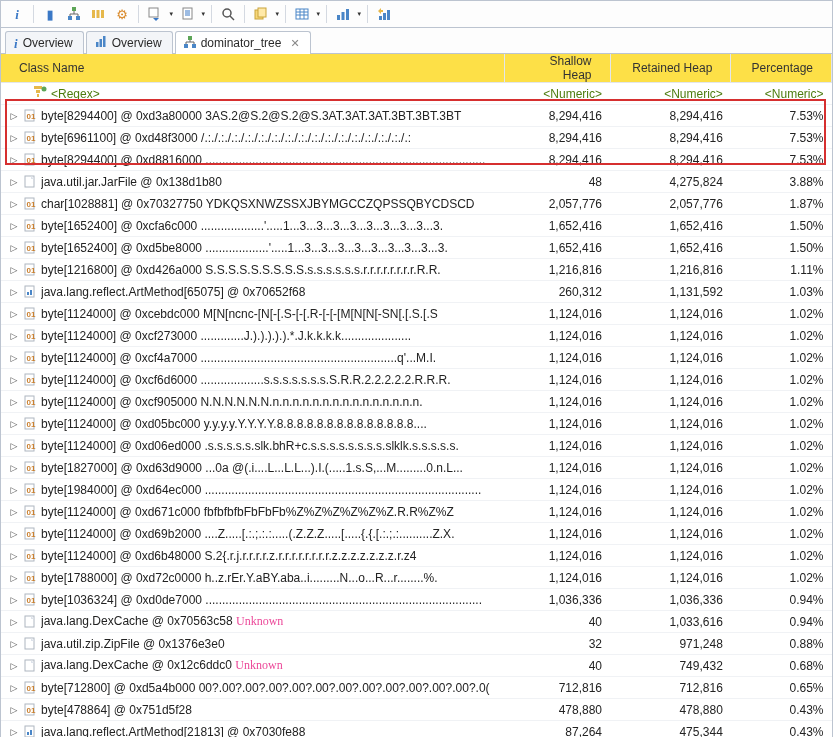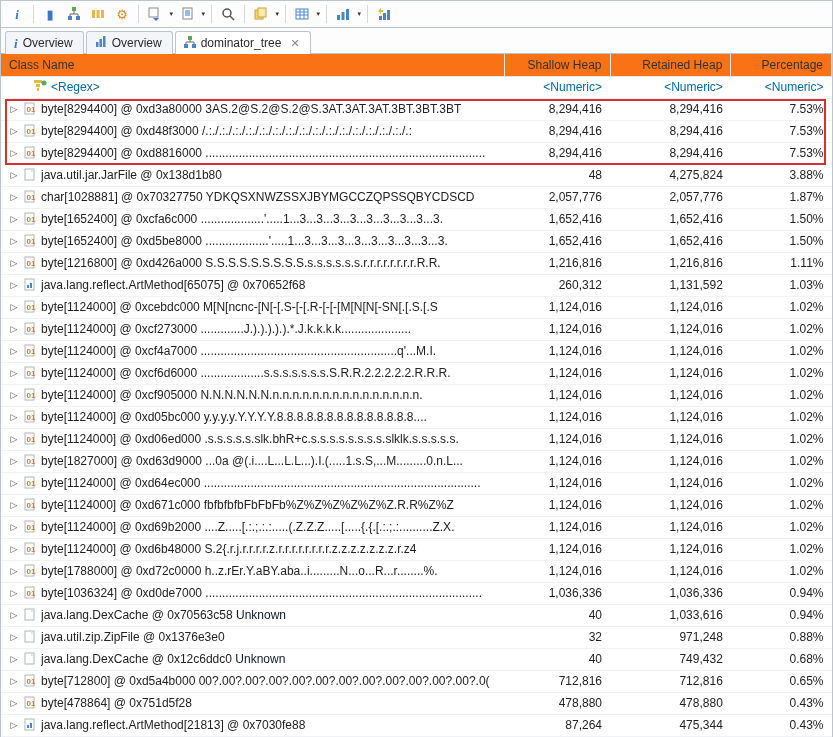--- a/index.html
+++ b/index.html
@@ -63,40 +63,40 @@
     background: #f3f5f8;
     color: #2a2a2a;
     border-top-left-radius: 3px;
     border-top-right-radius: 3px;
   }
   .tab.active { background:#fff; }
   .close-x { font-size: 11px; color:#888; margin-left:4px;}
   
   .grid { width: 100%; border-collapse: collapse; table-layout: fixed; }
   .grid th {
-    background: #f97316;
+    background: #fde047;
     font-weight: 400;
     text-align: left;
     height: 22px;
     border-right: 1px solid #e3e6eb;
     border-bottom: 1px solid #e3e6eb;
-    padding: 0 8px;
+    padding: 0 18px;
     color: #333;
   }
   .grid th.num, .grid td.num { text-align: right; }
   .grid td {
     height: 22px;
     border-bottom: 1px solid #f0f2f5;
     padding: 0 8px;
     white-space: nowrap;
     overflow: hidden;
     text-overflow: clip;
   }
   .filter-row td {
-    color: #0369a1;
+    color: #4d7c0f;
     font-style: normal;
     padding-left: 15px;
   }
   .filter-row .cell-content { padding-left: 18px; }
   .cell-content { display: flex; align-items: center; gap: 4px; overflow:hidden;}
   .expander {
     width: 10px; display:inline-block;
     font-size: 9px; color:#555; text-align:center;
   }
   .row-ico { width:14px; height:14px; display:inline-flex; align-items:center; }
@@ -104,21 +104,21 @@
   .redbox { position:relative; }
   .red-outline {
     position:absolute;
     left: 4px; right: 6px;
     top: 45px;  
     height: 66px;
     border: 2px solid #d62f2f;
     pointer-events:none;
     z-index: 5;
   }
-  .unknown { color:#0f172a; }
+  .unknown { color:#ec4899;font-family:Liberation Serif, serif; }
 </style>
 </head>
 <body>
 
 <div class="window">
 
   <div class="toolbar">
     <div class="tb-btn">
         <span class="ico i-blue" style="font-family:Georgia;font-style:italic;font-weight:bold">i</span>
       </div>
@@ -280,21 +280,21 @@
           <tr>
             <td>
               <div class="cell-content">
                 <span class="expander">▷</span>
                 <span class="row-ico">
                   <svg width="14" height="14">
                     <rect x="2" y="1" width="9" height="11" fill="#fff" stroke="#aeb6c0"></rect>
                     <text x="3.5" y="10" font-size="8" fill="#c97f2e" font-weight="bold">01</text>
                   </svg>
                 </span>
-                <span class="name-text">byte[8294400] @ 0xd48f3000  /.:./.:./.:./.:./.:./.:./.:./.:./.:./.:./.:./.:./.:./.:./.:./.:</span>
+                <span class="name-text">byte[6961100] @ 0xd48f3000  /.:./.:./.:./.:./.:./.:./.:./.:./.:./.:./.:./.:./.:./.:./.:./.:</span>
               </div>
             </td>
             <td class="num">8,294,416</td>
             <td class="num">8,294,416</td>
             <td class="num">7.53%</td>
           </tr>
           <tr>
             <td>
               <div class="cell-content">
                 <span class="expander">▷</span>
@@ -553,21 +553,21 @@
           <tr>
             <td>
               <div class="cell-content">
                 <span class="expander">▷</span>
                 <span class="row-ico">
                   <svg width="14" height="14">
                     <rect x="2" y="1" width="9" height="11" fill="#fff" stroke="#aeb6c0"></rect>
                     <text x="3.5" y="10" font-size="8" fill="#c97f2e" font-weight="bold">01</text>
                   </svg>
                 </span>
-                <span class="name-text">byte[1124000] @ 0xd64ec000  ...................................................................................</span>
+                <span class="name-text">byte[1984000] @ 0xd64ec000  ...................................................................................</span>
               </div>
             </td>
             <td class="num">1,124,016</td>
             <td class="num">1,124,016</td>
             <td class="num">1.02%</td>
           </tr>
           <tr>
             <td>
               <div class="cell-content">
                 <span class="expander">▷</span>

